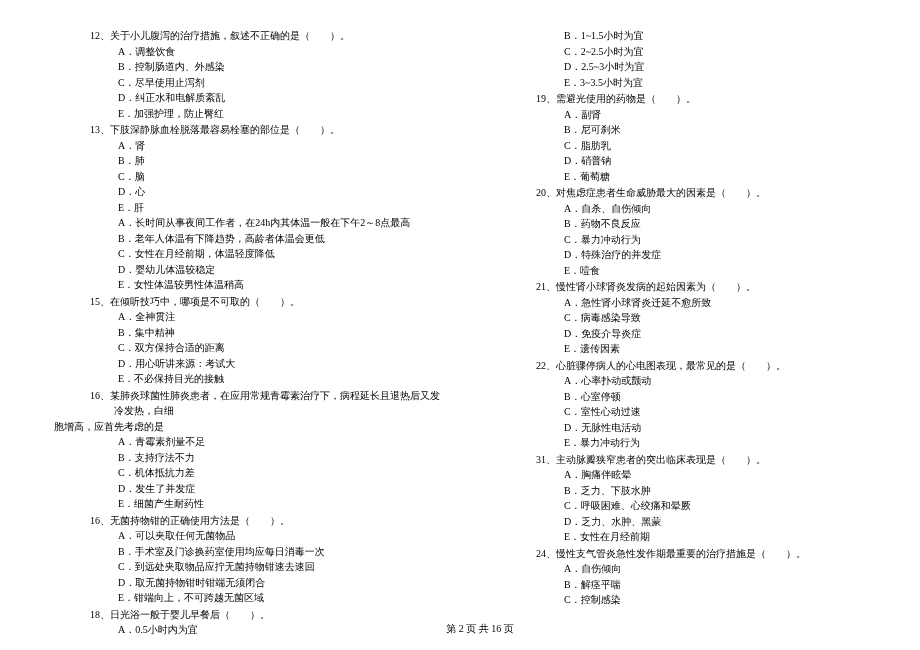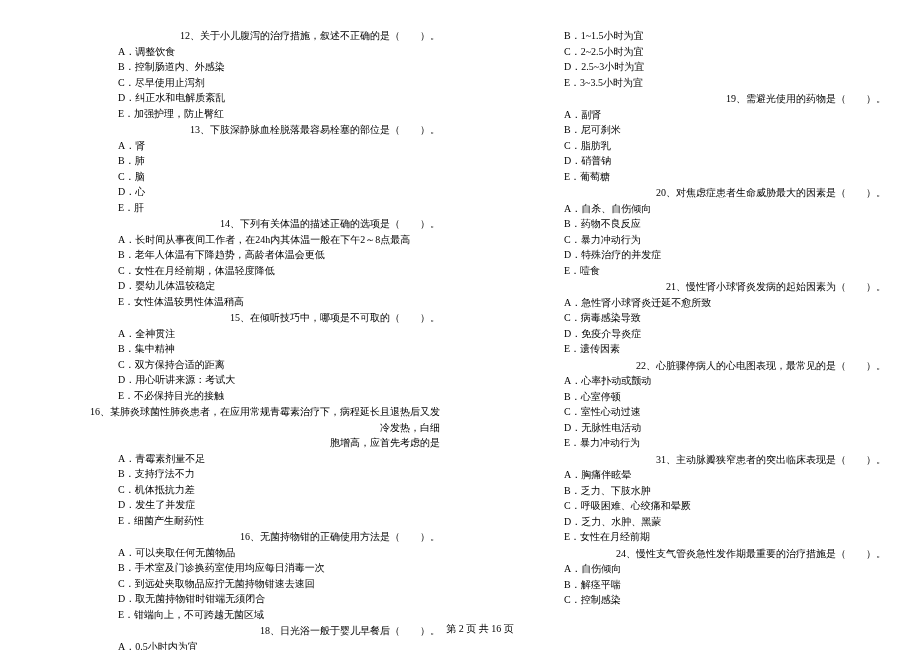--- a/index.html
+++ b/index.html
@@ -20,29 +20,27 @@
     gap: 36px;
   }
   .col {
     width: 410px;
   }
   .q-stem {
     margin-left: 60px;
     text-indent: -24px;
     padding-left: 24px;
     margin-top: 1px;
-    text-align: right;
   }
   .q-stem.first { margin-top: 0; }
   .q-opt {
     margin-left: 88px;
   }
   .q-cont {
     margin-left: 24px;
-    text-align: right;
   }
   .footer {
     position: absolute;
     bottom: 14px;
     left: 12px;
     width: 100%;
     text-align: center;
     font-size: 10px;
     padding-left: 16px;
   }
@@ -61,21 +59,20 @@
     <div class="q-opt">D．纠正水和电解质紊乱</div>
     <div class="q-opt">E．加强护理，防止臀红</div>
 
     <div class="q-stem">13、下肢深静脉血栓脱落最容易栓塞的部位是（　　）。</div>
     <div class="q-opt">A．肾</div>
     <div class="q-opt">B．肺</div>
     <div class="q-opt">C．脑</div>
     <div class="q-opt">D．心</div>
     <div class="q-opt">E．肝</div>
 
-    <div class="q-stem">14、下列有关体温的描述正确的选项是（　　）。</div>
     <div class="q-opt">A．长时间从事夜间工作者，在24h内其体温一般在下午2～8点最高</div>
     <div class="q-opt">B．老年人体温有下降趋势，高龄者体温会更低</div>
     <div class="q-opt">C．女性在月经前期，体温轻度降低</div>
     <div class="q-opt">D．婴幼儿体温较稳定</div>
     <div class="q-opt">E．女性体温较男性体温稍高</div>
 
     <div class="q-stem">15、在倾听技巧中，哪项是不可取的（　　）。</div>
     <div class="q-opt">A．全神贯注</div>
     <div class="q-opt">B．集中精神</div>
     <div class="q-opt">C．双方保持合适的距离</div>

